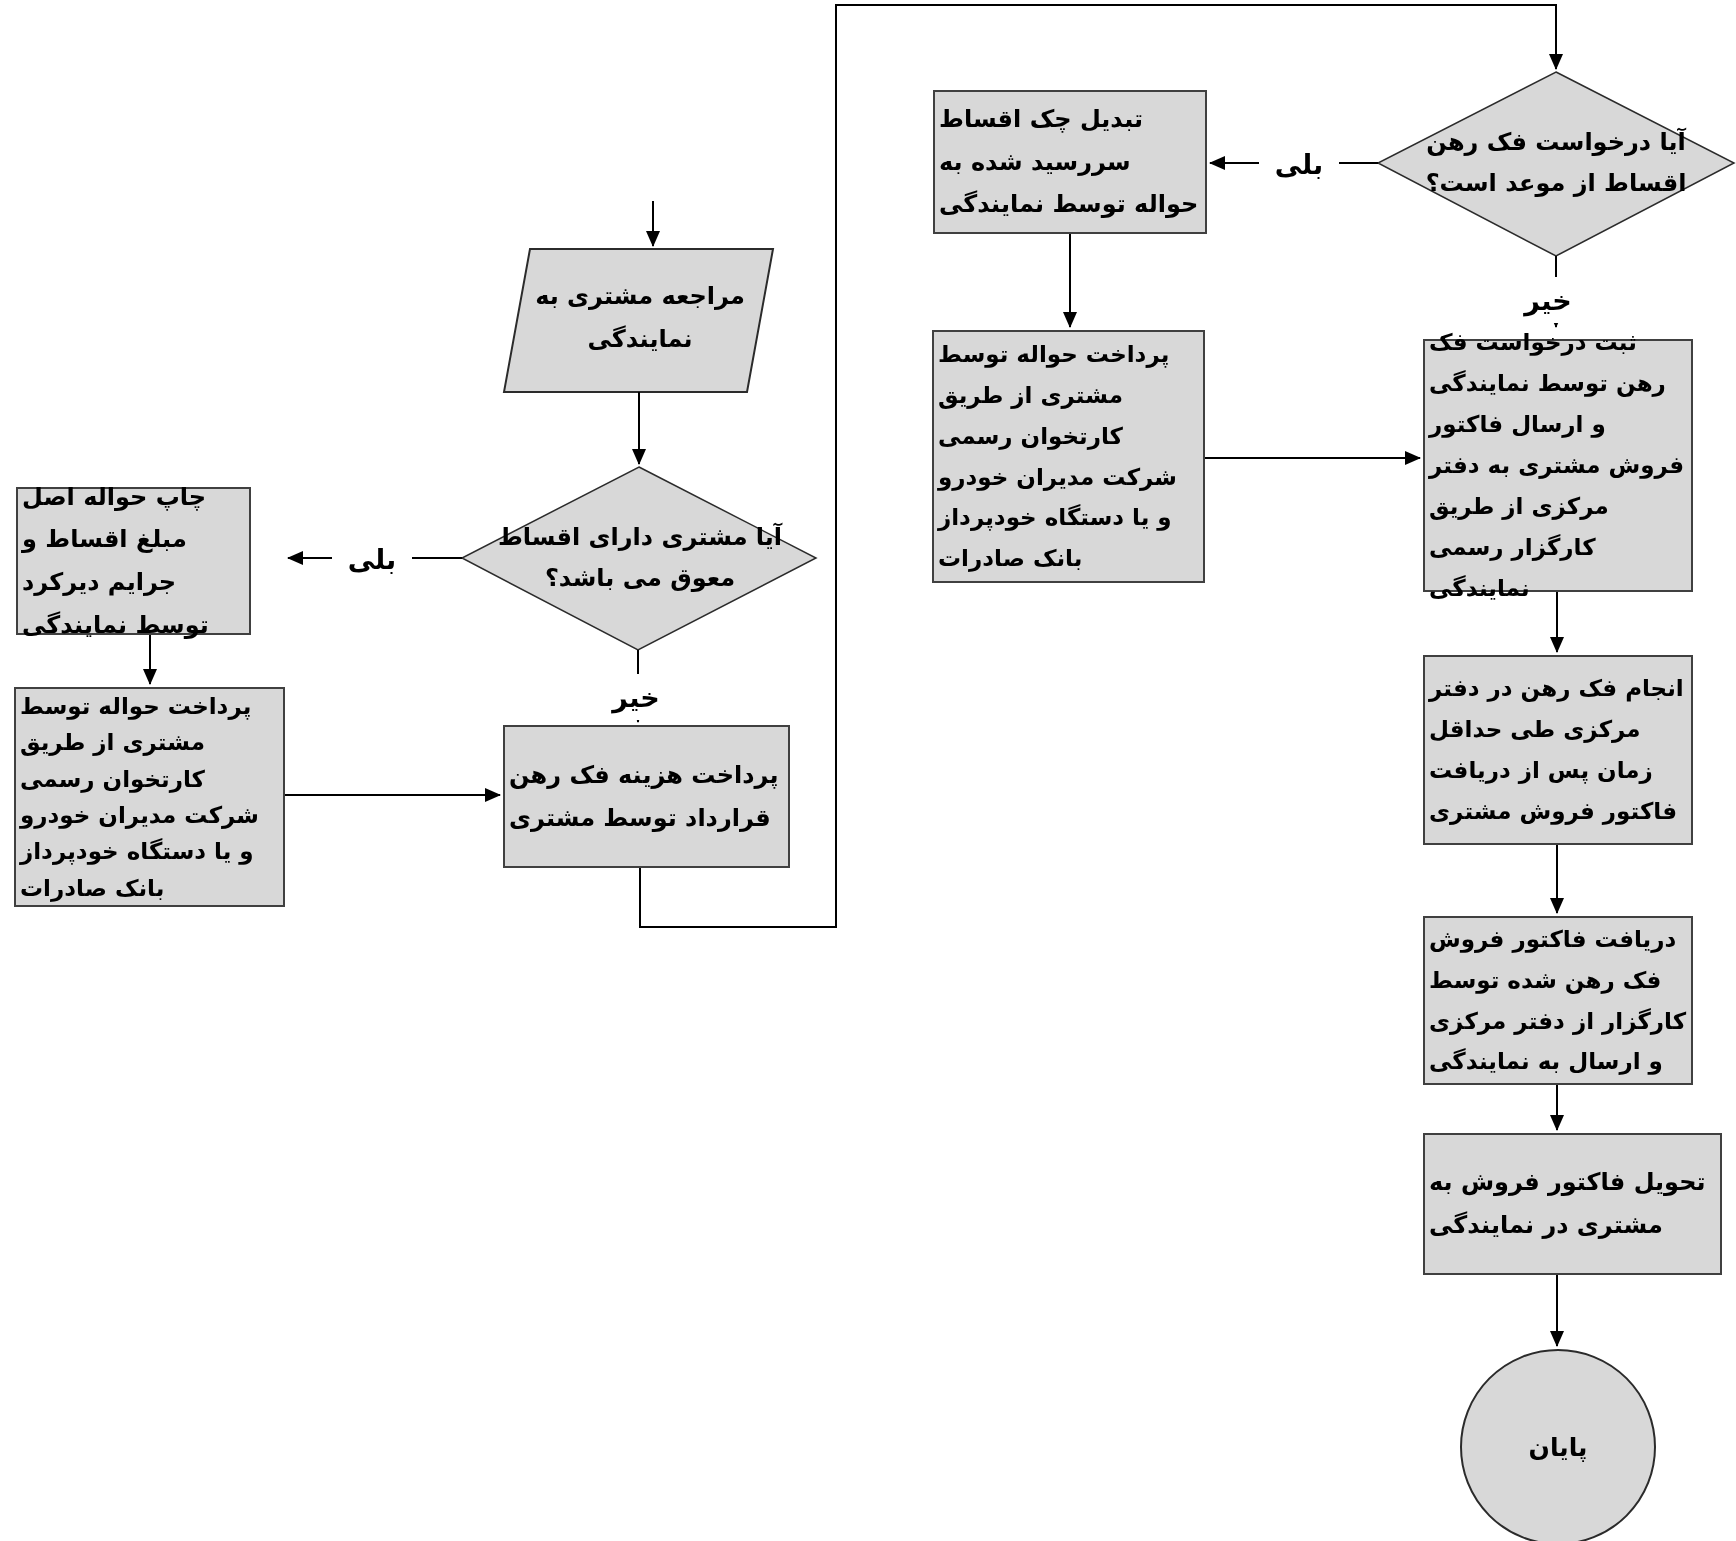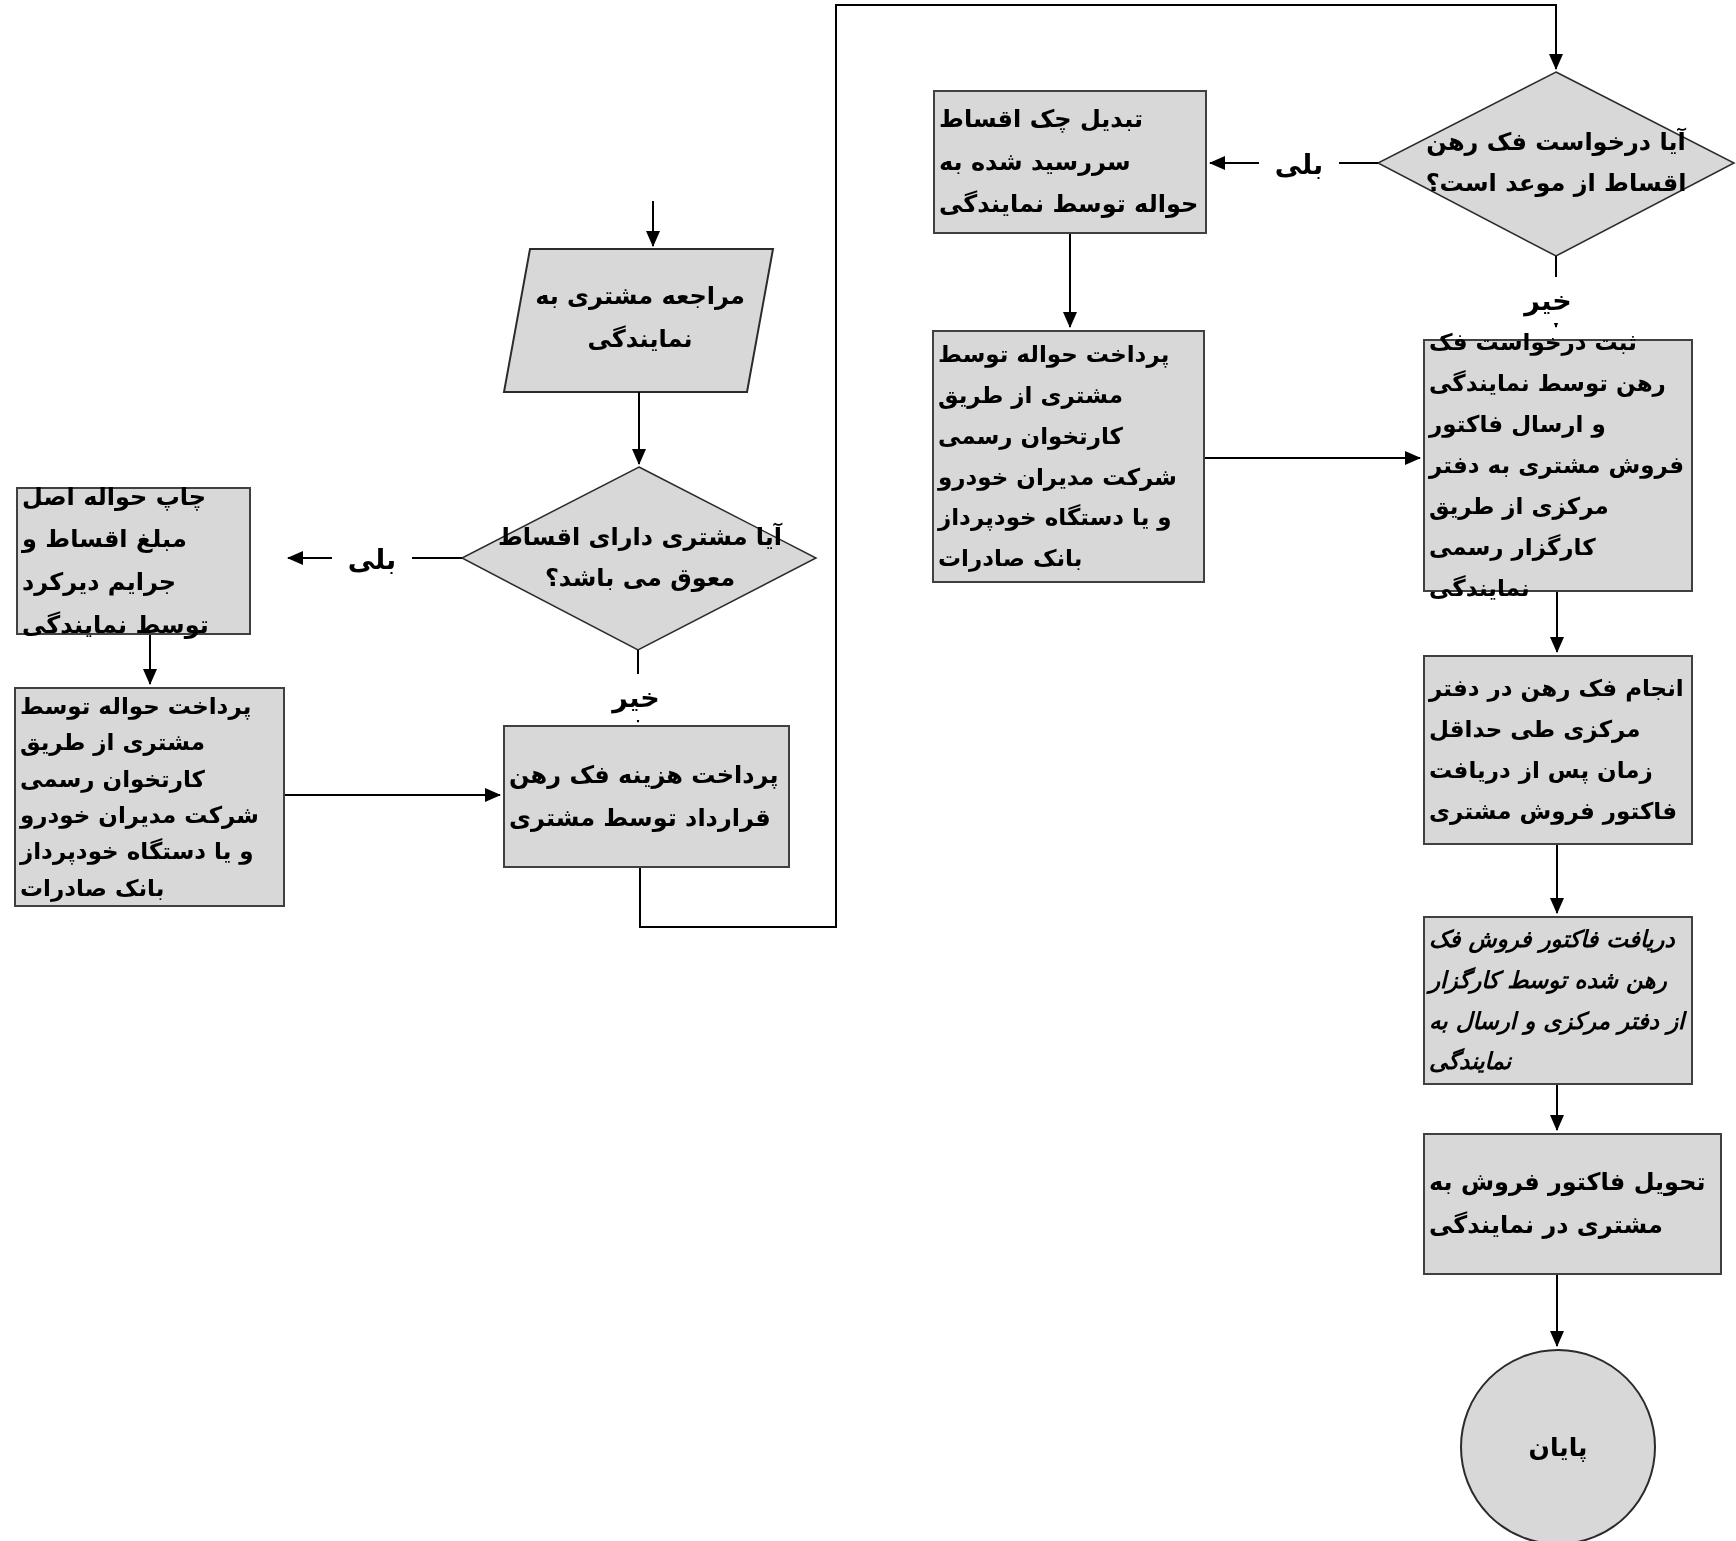--- a/index.html
+++ b/index.html
@@ -91,21 +91,21 @@
   <div class="box" style="left:503px; top:725px; width:287px; height:143px; font-size:24px;">پرداخت هزینه فک رهن قرارداد توسط مشتری</div>
 
   <div class="box" style="left:933px; top:90px; width:274px; height:144px; font-size:24px;">تبدیل چک اقساط سررسید شده به حواله توسط نمایندگی</div>
 
   <div class="box" style="left:932px; top:330px; width:273px; height:253px;">پرداخت حواله توسط مشتری از طریق کارتخوان رسمی شرکت مدیران خودرو و یا دستگاه خودپرداز بانک صادرات</div>
 
   <div class="box" style="left:1423px; top:339px; width:270px; height:253px;">ثبت درخواست فک رهن توسط نمایندگی و ارسال فاکتور فروش مشتری به دفتر مرکزی از طریق کارگزار رسمی نمایندگی</div>
 
   <div class="box" style="left:1423px; top:655px; width:270px; height:190px;">انجام فک رهن در دفتر مرکزی طی حداقل زمان پس از دریافت فاکتور فروش مشتری</div>
 
-  <div class="box" style="left:1423px; top:916px; width:270px; height:169px;font-style:italic;">دریافت فاکتور فروش فک رهن شده توسط کارگزار از دفتر مرکزی و ارسال به نمایندگی</div>
+  <div class="box" style="left:1423px; top:916px; width:270px; height:169px;">دریافت فاکتور فروش فک رهن شده توسط کارگزار از دفتر مرکزی و ارسال به نمایندگی</div>
 
   <div class="box" style="left:1423px; top:1133px; width:299px; height:142px; font-size:24px;">تحویل فاکتور فروش به مشتری در نمایندگی</div>
 
   <div class="edge-label" style="left:332px; top:536px; width:80px; height:46px;">بلی</div>
   <div class="edge-label" style="left:598px; top:674px; width:76px; height:46px;">خیر</div>
   <div class="edge-label" style="left:1259px; top:141px; width:80px; height:46px;">بلی</div>
   <div class="edge-label" style="left:1510px; top:277px; width:76px; height:46px;">خیر</div>
 
 </div>
 

